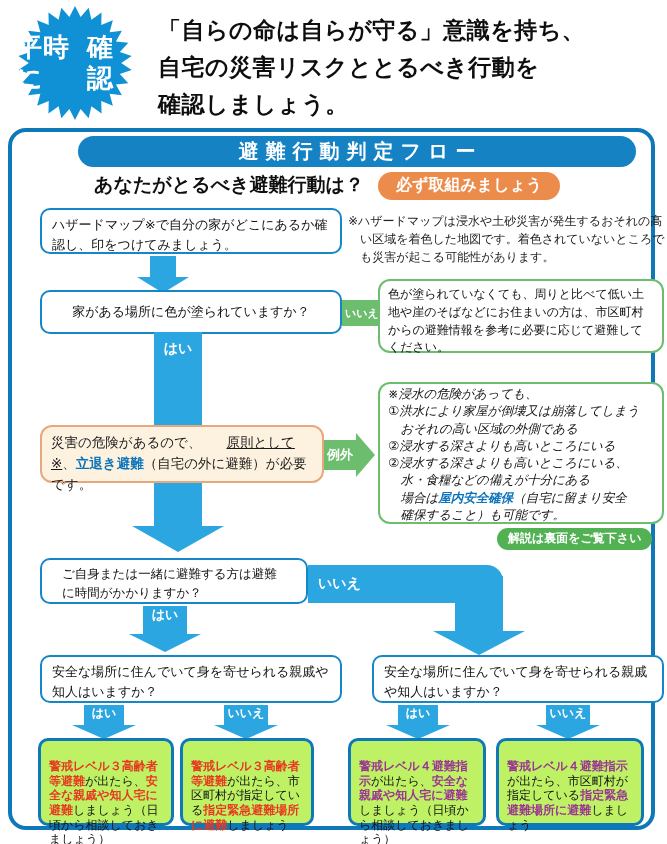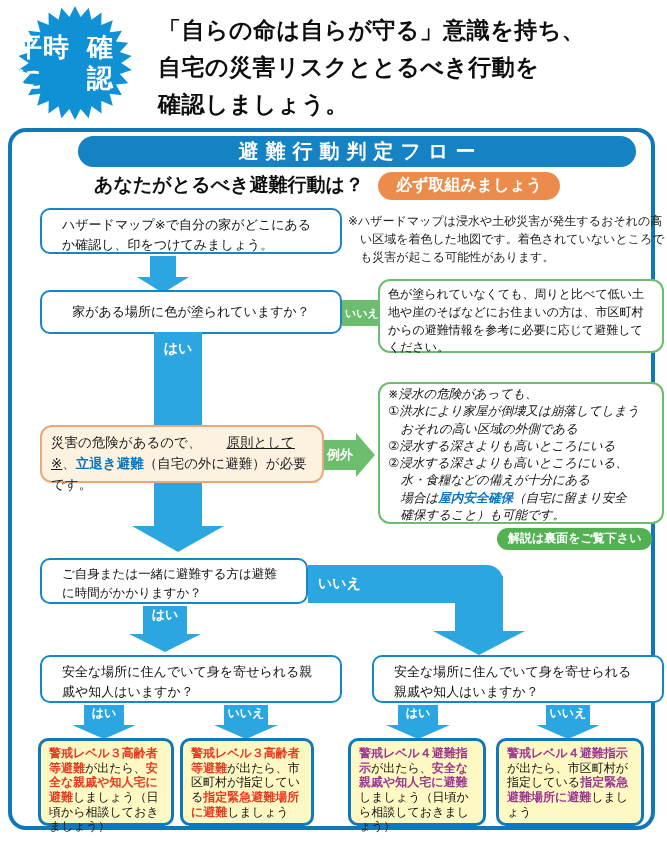--- a/index.html
+++ b/index.html
@@ -34,21 +34,21 @@
   }
   .q-row{left:82px;top:40px;display:flex;align-items:flex-start;gap:14px;}
   .q-text{font-size:19px;font-weight:bold;color:#0e0e0e;}
   .q-badge{
     background:#EC8C4C;color:#fff;font-weight:bold;font-size:16px;
     padding:3px 18px 4px;border-radius:15px;white-space:nowrap;
   }
   
   .box{
     background:#fff;border:2px solid #1586C7;border-radius:10px;
-    font-size:13px;line-height:1.5;padding:5px 20px;color:#111;
+    font-size:13px;line-height:1.5;padding:5px 10px;color:#111;
   }
   .gbox{border:2px solid #6CBE6E;border-radius:12px;background:#fff;color:#111;}
   .note{font-size:12px;line-height:1.5;color:#222;padding-left:1em;text-indent:-1em;}
   
   .adown{display:flex;flex-direction:column;align-items:center;}
   .adown .sh{background:#2CA6E0;display:flex;align-items:flex-start;justify-content:center;}
   .adown .hd{width:0;height:0;border-style:solid;border-color:#2CA6E0 transparent transparent transparent;}
   .aright{display:flex;align-items:center;}
   .aright .sh{background:#6CBE6E;color:#fff;font-weight:bold;display:flex;align-items:center;padding:0 3px;}
   .aright .hd{width:0;height:0;border-style:solid;border-color:transparent transparent transparent #6CBE6E;}
@@ -59,22 +59,22 @@
   .hl-blue{color:#0B74BC;font-weight:bold;}
   .ul{text-decoration:underline;margin-left:25px;}
   .backnote{
     background:#52B152;color:#fff;font-size:12px;font-weight:bold;
     padding:2px 11px 3px;border-radius:11px;white-space:nowrap;
   }
   .ex-line{white-space:nowrap;}
   .ind{padding-left:1em;}
   
   .res{
-    background:#fef9c3;border:3px solid #0F78B8;border-radius:10px;
-    font-size:12px;line-height:1.22;padding:5px 8px;color:#111;font-family:Liberation Serif, serif;
+    background:#bef264;border:3px solid #0F78B8;border-radius:10px;
+    font-size:12px;line-height:1.22;padding:18px 8px;color:#111;font-family:Liberation Serif, serif;
   }
   .res .c{font-weight:bold;}
   .t-red .c{color:#E83820;}
   .t-purple .c{color:#9B3592;}
 </style>
 </head>
 <body>
 
 <div class="stamp">
   <svg viewBox="0 0 120 120" width="118" height="118">

